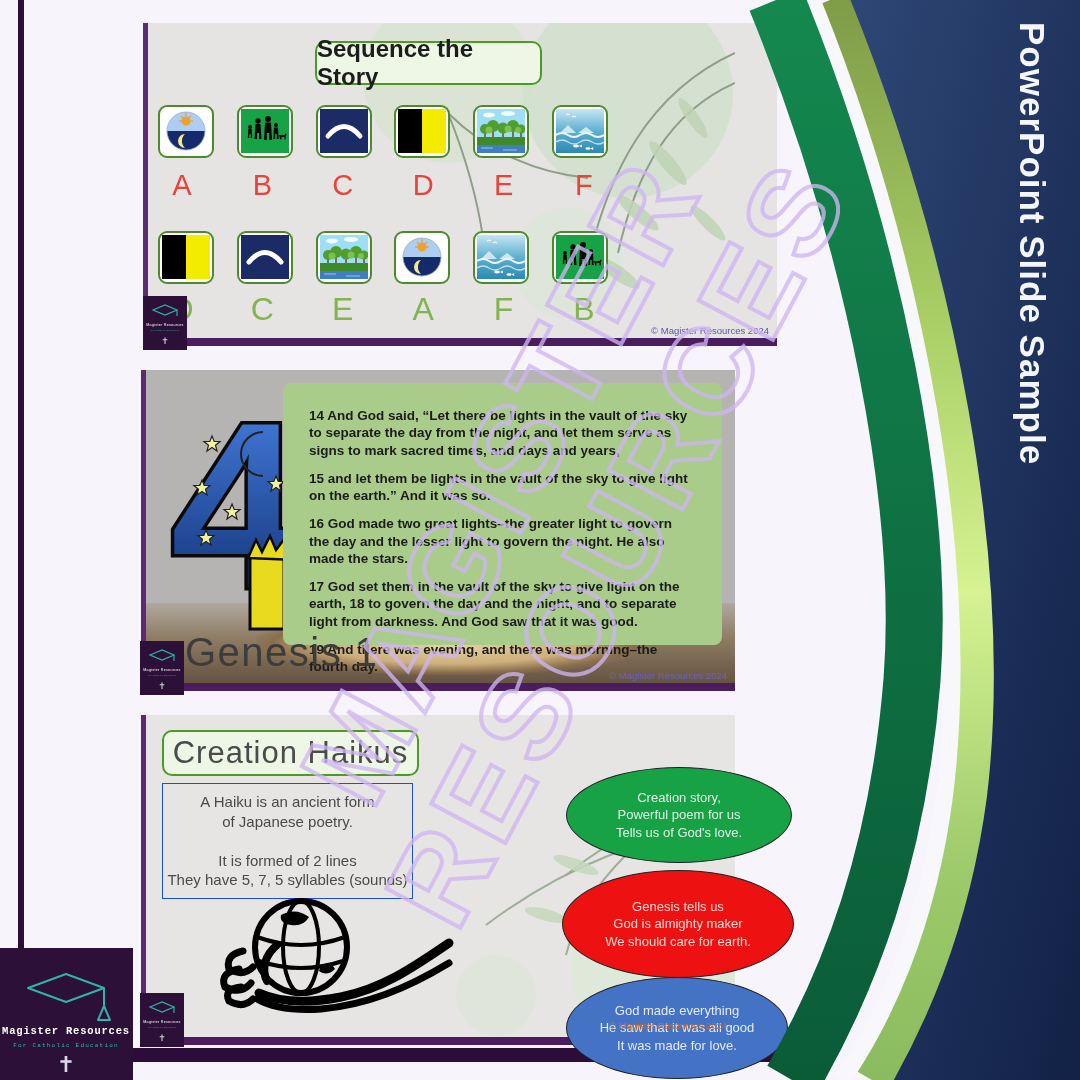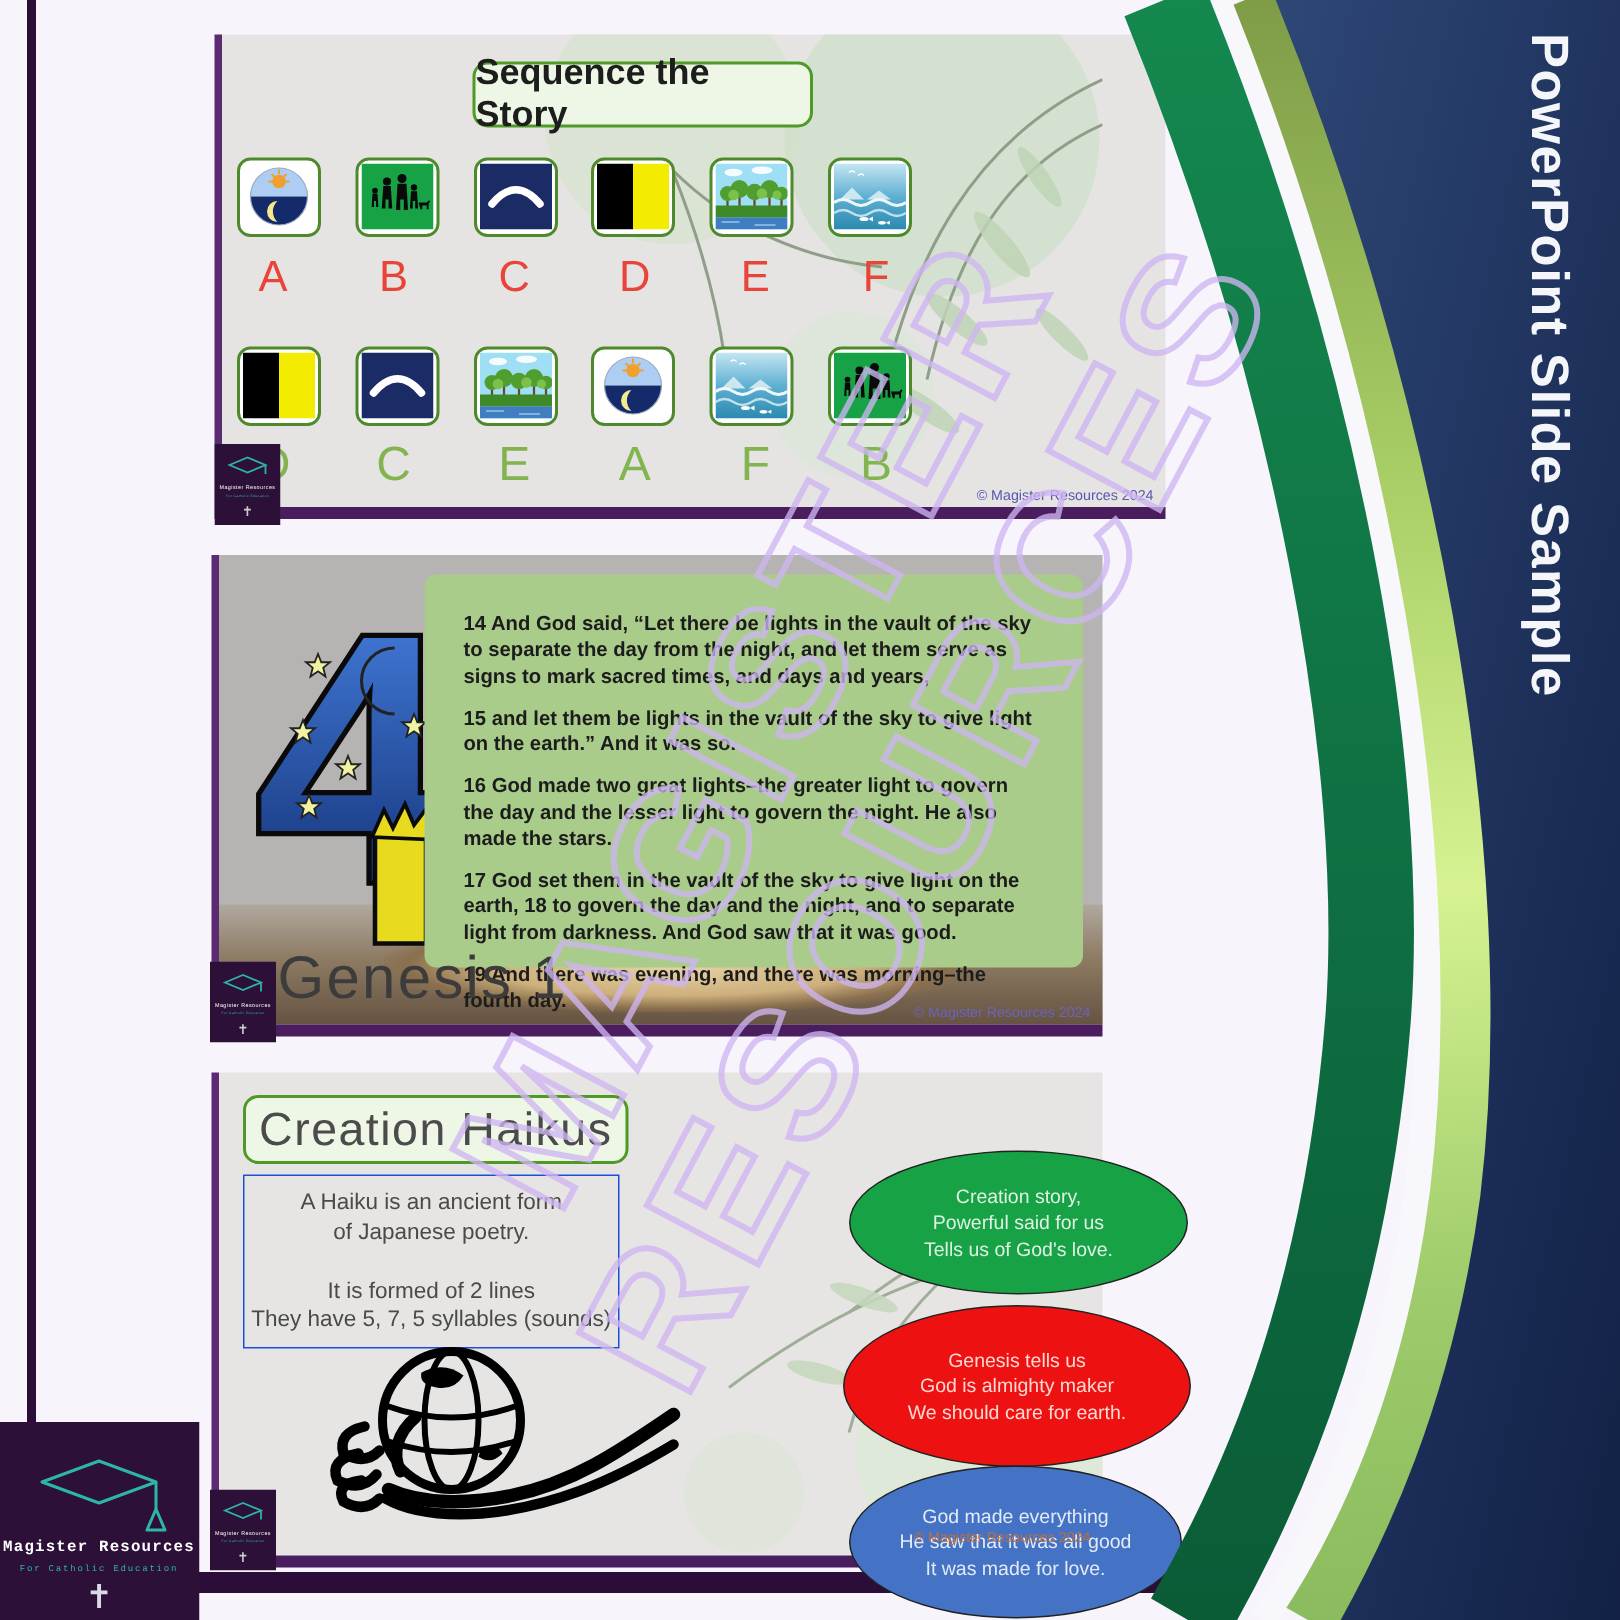--- a/index.html
+++ b/index.html
@@ -400,21 +400,21 @@
         <path d="M 96,60 C 84,70 80,84 86,96" stroke-width="8"></path>
       </g>
       <g fill="#000">
         <path d="M 100,30 q 15,-8 28,2 q -6,10 -18,8 q -12,-2 -10,-10 Z"></path>
         <path d="M 140,80 q 10,-4 14,4 q -8,8 -16,2 Z"></path>
       </g>
     </svg>
 
     <div class="oval oval-green">
       <div>Creation story,</div>
-      <div>Powerful said for us</div>
+      <div>Powerful poem for us</div>
       <div>Tells us of God's love.</div>
     </div>
     <div class="oval oval-red">
       <div>Genesis tells us</div>
       <div>God is almighty maker</div>
       <div>We should care for earth.</div>
     </div>
     <div class="oval oval-blue">
       <div>God made everything</div>
       <div>He saw that it was all good</div>

